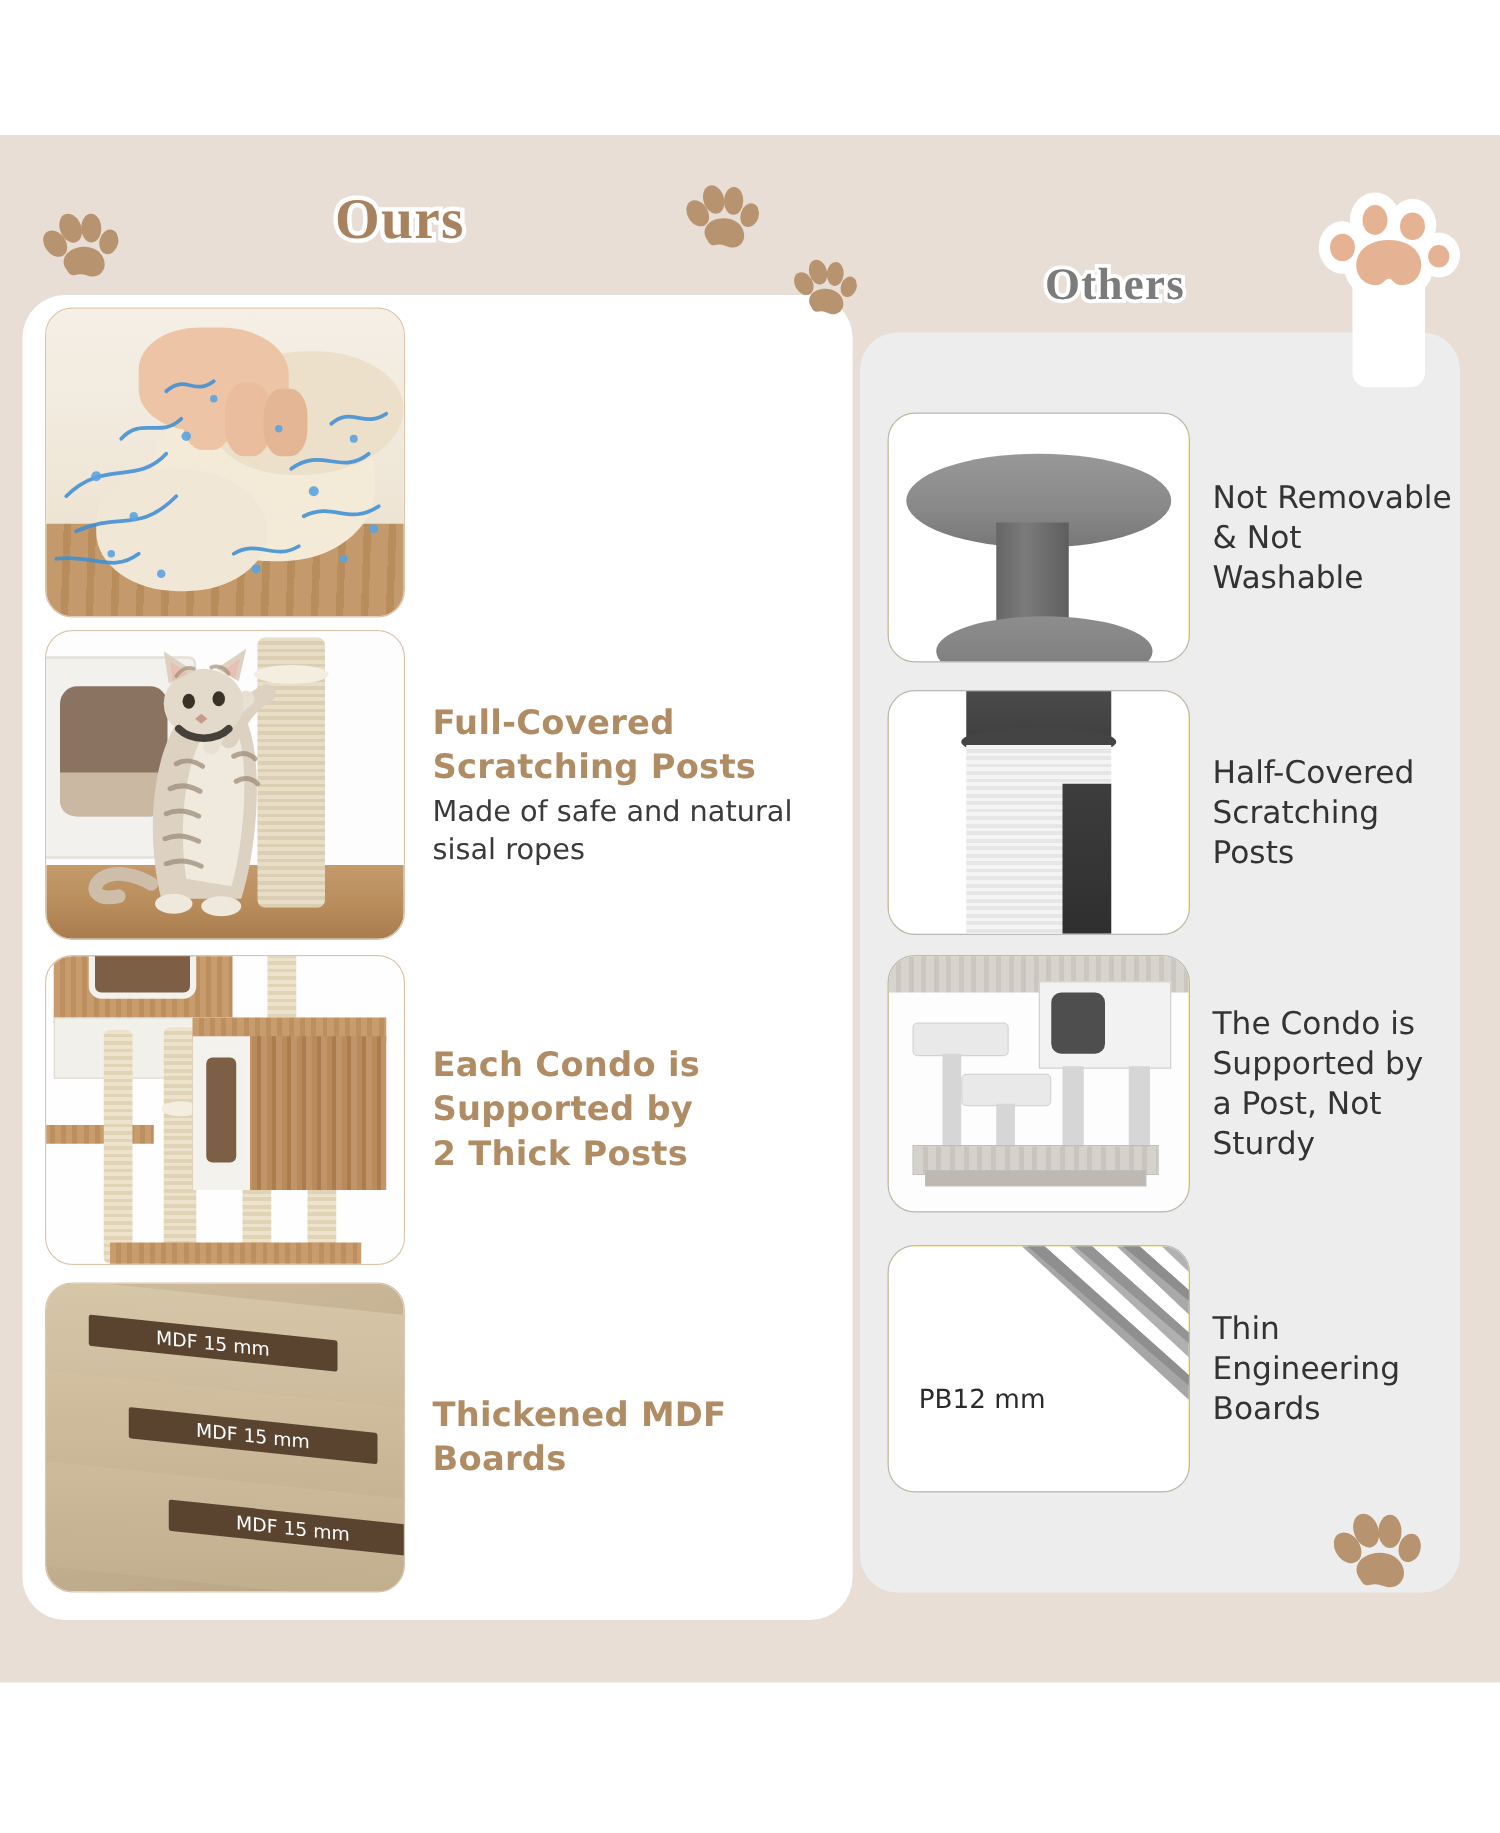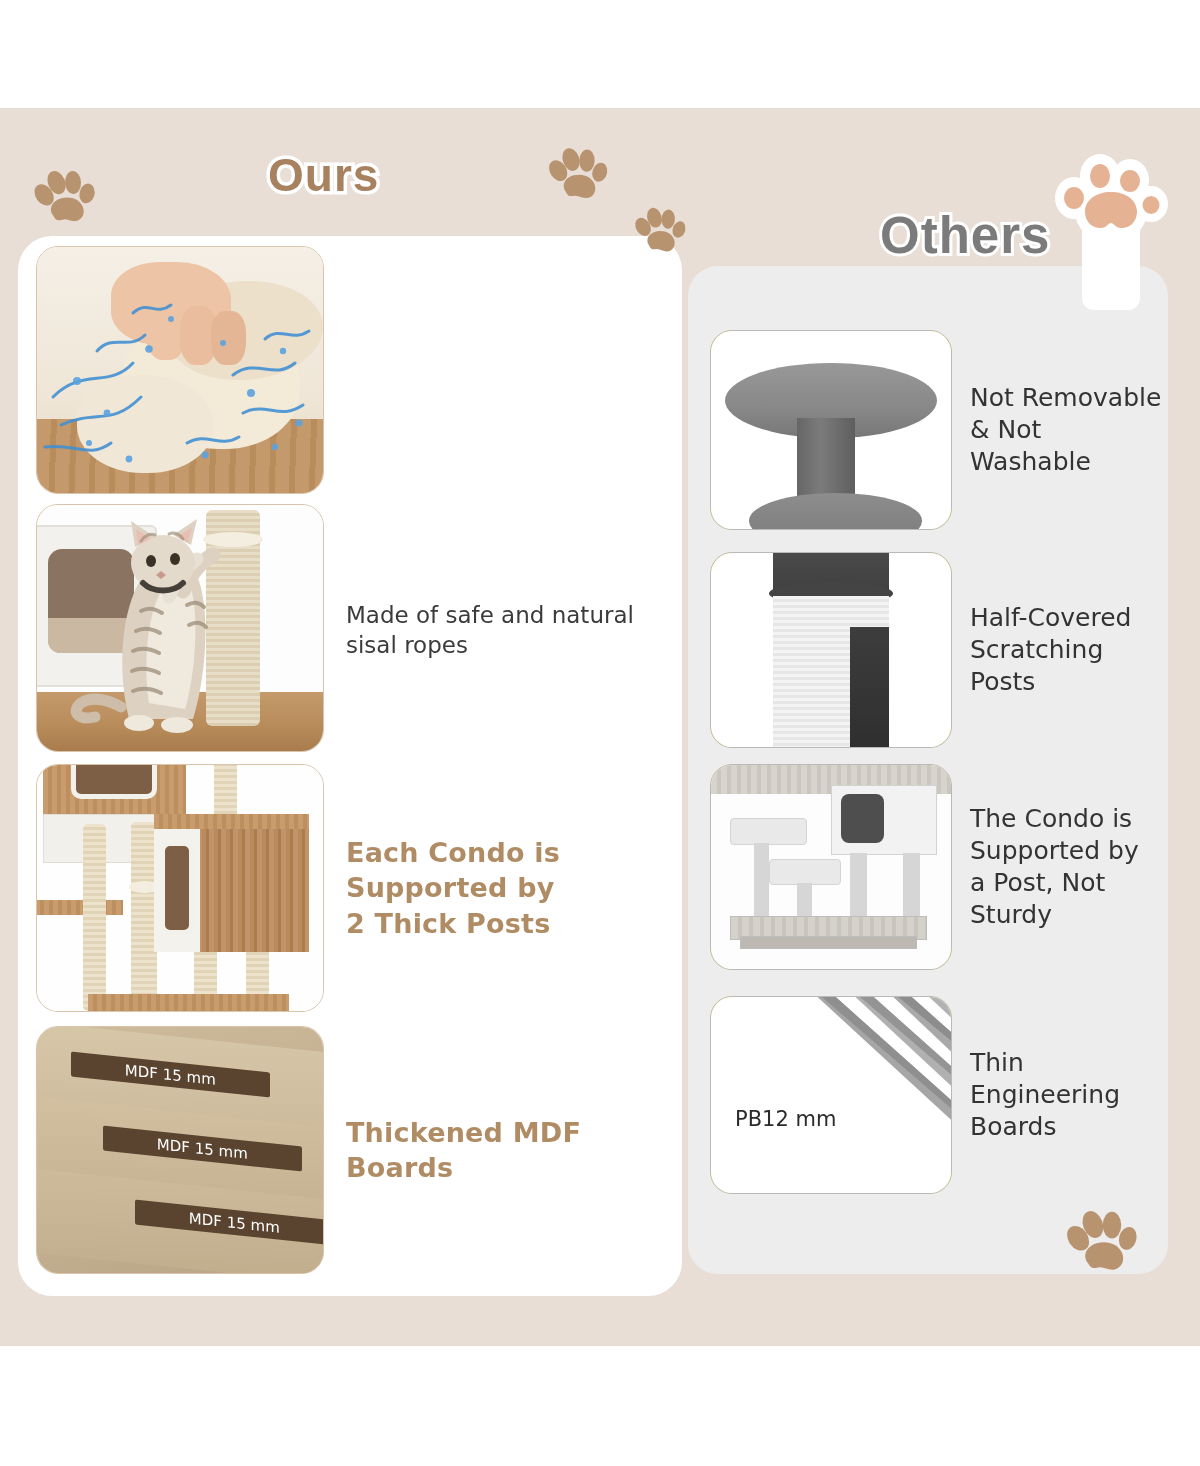--- a/index.html
+++ b/index.html
@@ -38,34 +38,34 @@
     width: 480px; height: 1008px;
     background: #ededed;
     border-radius: 30px;
     z-index: 4;
   }
 
   
   .heading {
     position: absolute;
     z-index: 9;
-    font-family: Liberation Sans, sans-serif;
+    font-family: Liberation Serif, serif;
     font-weight: bold;
     letter-spacing: 1px;
   }
   .heading-ours {
     left: 268px; top: 148px;
     font-size: 46px;
     color: #a8825f;
     -webkit-text-stroke: 7px #ffffff;
     paint-order: stroke fill;
   }
   .heading-others {
-    left: 880px; top: 206px;
-    font-size: 51px;
+    left: 836px; top: 206px;
+    font-size: 36px;
     color: #7b7b7b;
     -webkit-text-stroke: 6px #ffffff;
     paint-order: stroke fill;
   }
 
   
   .paw { position: absolute; z-index: 8; }
   .paw svg { display: block; }
 
   
@@ -357,20 +357,24 @@
           <g stroke="#a3917c" stroke-width="3" stroke-linecap="round" opacity="0.7" fill="none">
             <path d="M104 36 C108 30, 114 28, 118 30"></path>
             <path d="M146 34 C142 28, 136 27, 132 29"></path>
           </g>
 
           <path d="M106 78 C116 88, 136 88, 146 78" fill="none" stroke="#46403a" stroke-width="6" stroke-linecap="round"></path>
         </g>
       </svg>
     </div>
     <div class="ours-text">
+      <div class="ours-title">
+        <div>Full-Covered</div>
+        <div>Scratching Posts</div>
+      </div>
       <div class="ours-sub">
         <div>Made of safe and natural</div>
         <div>sisal ropes</div>
       </div>
     </div>
   </div>
 
   <div class="ours-row" style="left:36px; top:764px; width:640px;">
     <div class="photo-card ours-card" style="width:288px; height:248px;">
       <div class="ph w-bg"></div>

